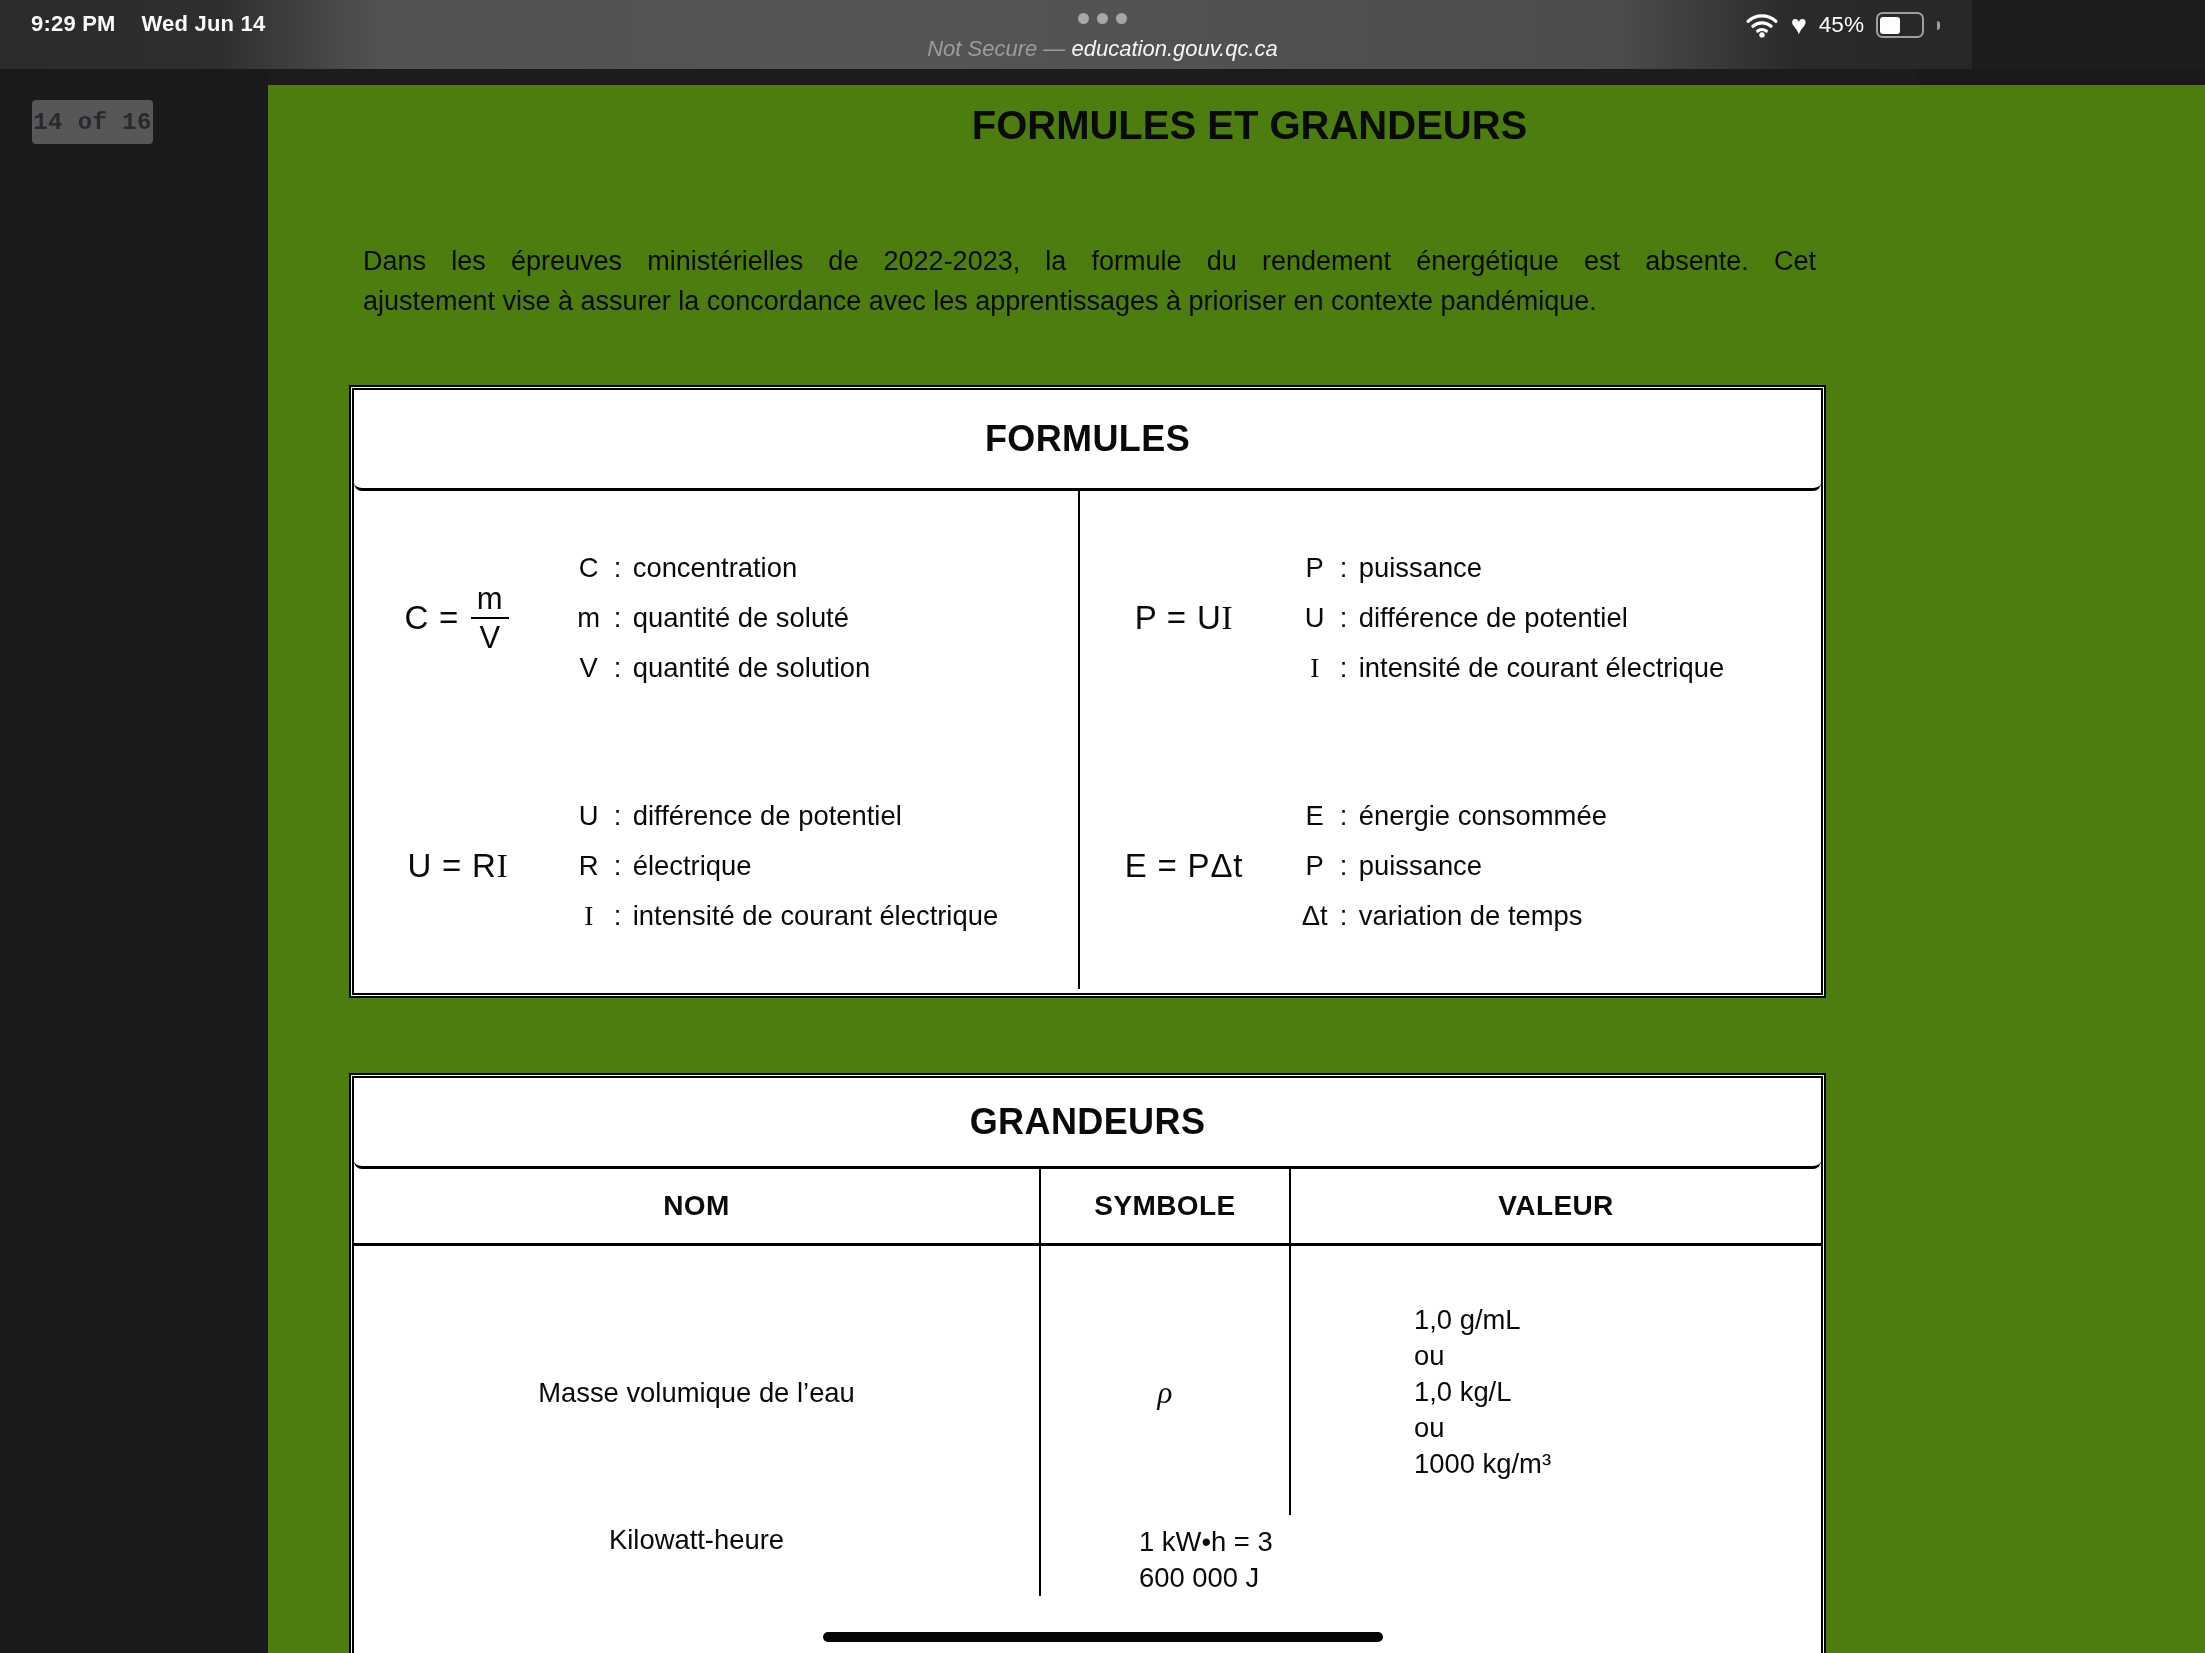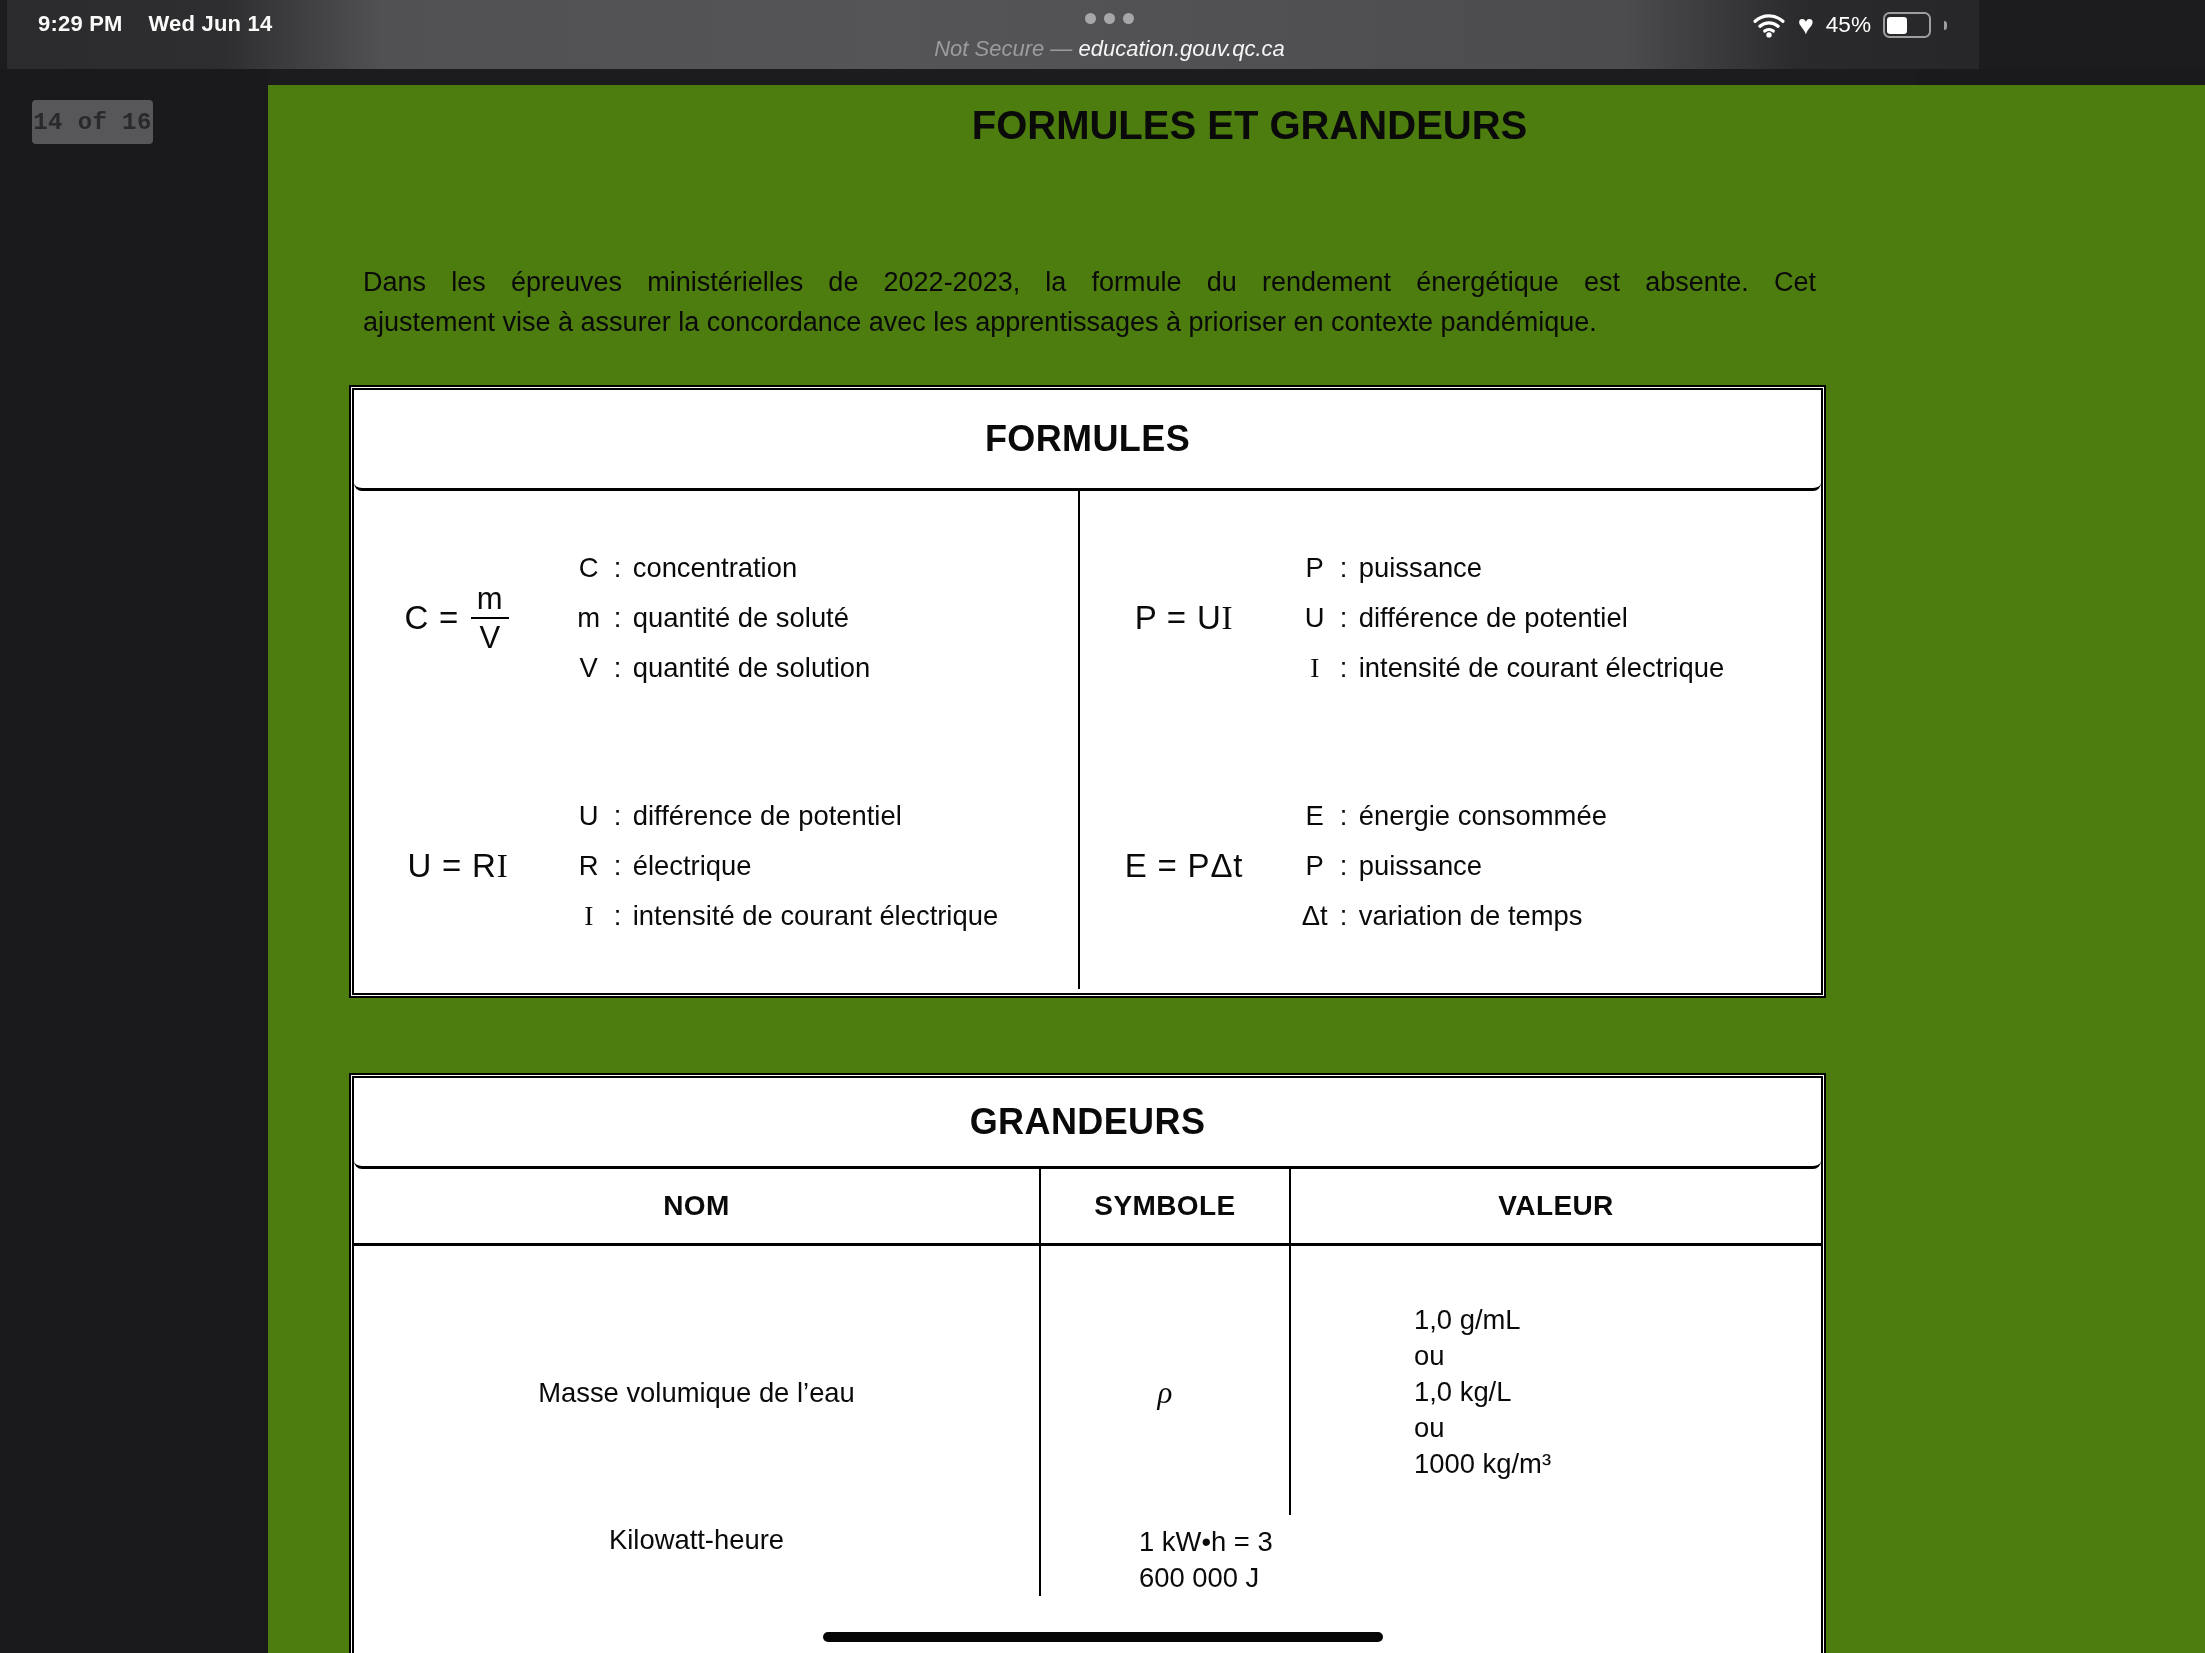--- a/index.html
+++ b/index.html
@@ -4,21 +4,21 @@
 <style>
   html,body{margin:0;padding:0;background:#000;}
   .screen{
     position:relative;width:2205px;height:1653px;overflow:hidden;
     background:#1c1c1e;
     font-family:"Liberation Sans", sans-serif;
     -webkit-font-smoothing:antialiased;
   }
   
   .topbar{
-    position:absolute;left:7px;top:0;width:1972px;height:69px;z-index:6;
+    position:absolute;left:0;top:0;width:1972px;height:69px;z-index:6;
     background:linear-gradient(90deg,#2b2b2d 0%,#2e2e30 11%,#515153 19%,#555557 45%,#4c4c4e 82%,#2a2a2c 91%,#27272a 100%);
   }
   .status-left{position:absolute;left:31px;top:10.5px;font-size:22px;font-weight:700;color:#fafafa;letter-spacing:0.2px;}
   .status-left .date{margin-left:26px;font-weight:600;}
   .tab-dots{position:absolute;left:0;top:9.7px;width:2205px;text-align:center;z-index:7;cursor:pointer;}
   .tab-dots .dot{display:inline-block;width:11.3px;height:11.3px;border-radius:50%;background:#a7a7a9;margin:0 4px;vertical-align:middle;}
   .url-row{position:absolute;left:0;top:34px;width:2205px;text-align:center;font-size:22px;line-height:29px;cursor:pointer;font-style:italic;}
   .url-row .nosec{color:#9c9c9e;}
   .url-row .domain{color:#f5f5f6;}
   .status-right{position:absolute;right:32px;top:9.7px;display:flex;align-items:center;gap:12px;height:31px;}
@@ -36,21 +36,21 @@
     display:flex;align-items:center;justify-content:center;letter-spacing:0.4px;font-family:Liberation Mono, monospace;
   }
   .rightgutter{position:absolute;right:0;top:69px;width:288px;bottom:0;background:#1a1a1c;}
   
   .document{
     position:absolute;left:268px;top:69px;width:1967px;bottom:0;background:#4d7c0f;
     border-right:4.8px solid #ededef;color:#0a0a0a;overflow:hidden;box-sizing:border-box;margin-top:16px;
   }
   .doc-title{position:absolute;top:14.5px;left:0;width:100%;text-align:center;font-size:40px;font-weight:700;line-height:50px;}
   .doc-subtitle{position:absolute;top:65px;left:0;width:100%;text-align:center;font-size:40px;font-weight:700;line-height:50px;}
-  .intro{position:absolute;top:177px;left:95px;width:1453px;font-size:27px;line-height:40px;}
+  .intro{position:absolute;top:156px;left:95px;width:1453px;font-size:27px;line-height:40px;}
   .intro .jline{text-align:justify;text-align-last:justify;}
   
   .tbl{position:absolute;left:81px;width:1477px;border:5.7px double #000;box-sizing:border-box;background:#fff;}
   .tbl-title{border-bottom:3.2px solid #000;display:flex;align-items:center;justify-content:center;font-size:36px;font-weight:700;letter-spacing:0.4px;border-radius:8px;}
   
   .formules{top:300px;height:613px;}
   .formules .tbl-title{height:98px;}
   .f-body{display:flex;height:498px;}
   .f-col{width:724px;box-sizing:border-box;padding:52px 8px 0 0;display:flex;flex-direction:column;}
   .f-col.right{width:742px;border-left:2.4px solid #000;}

